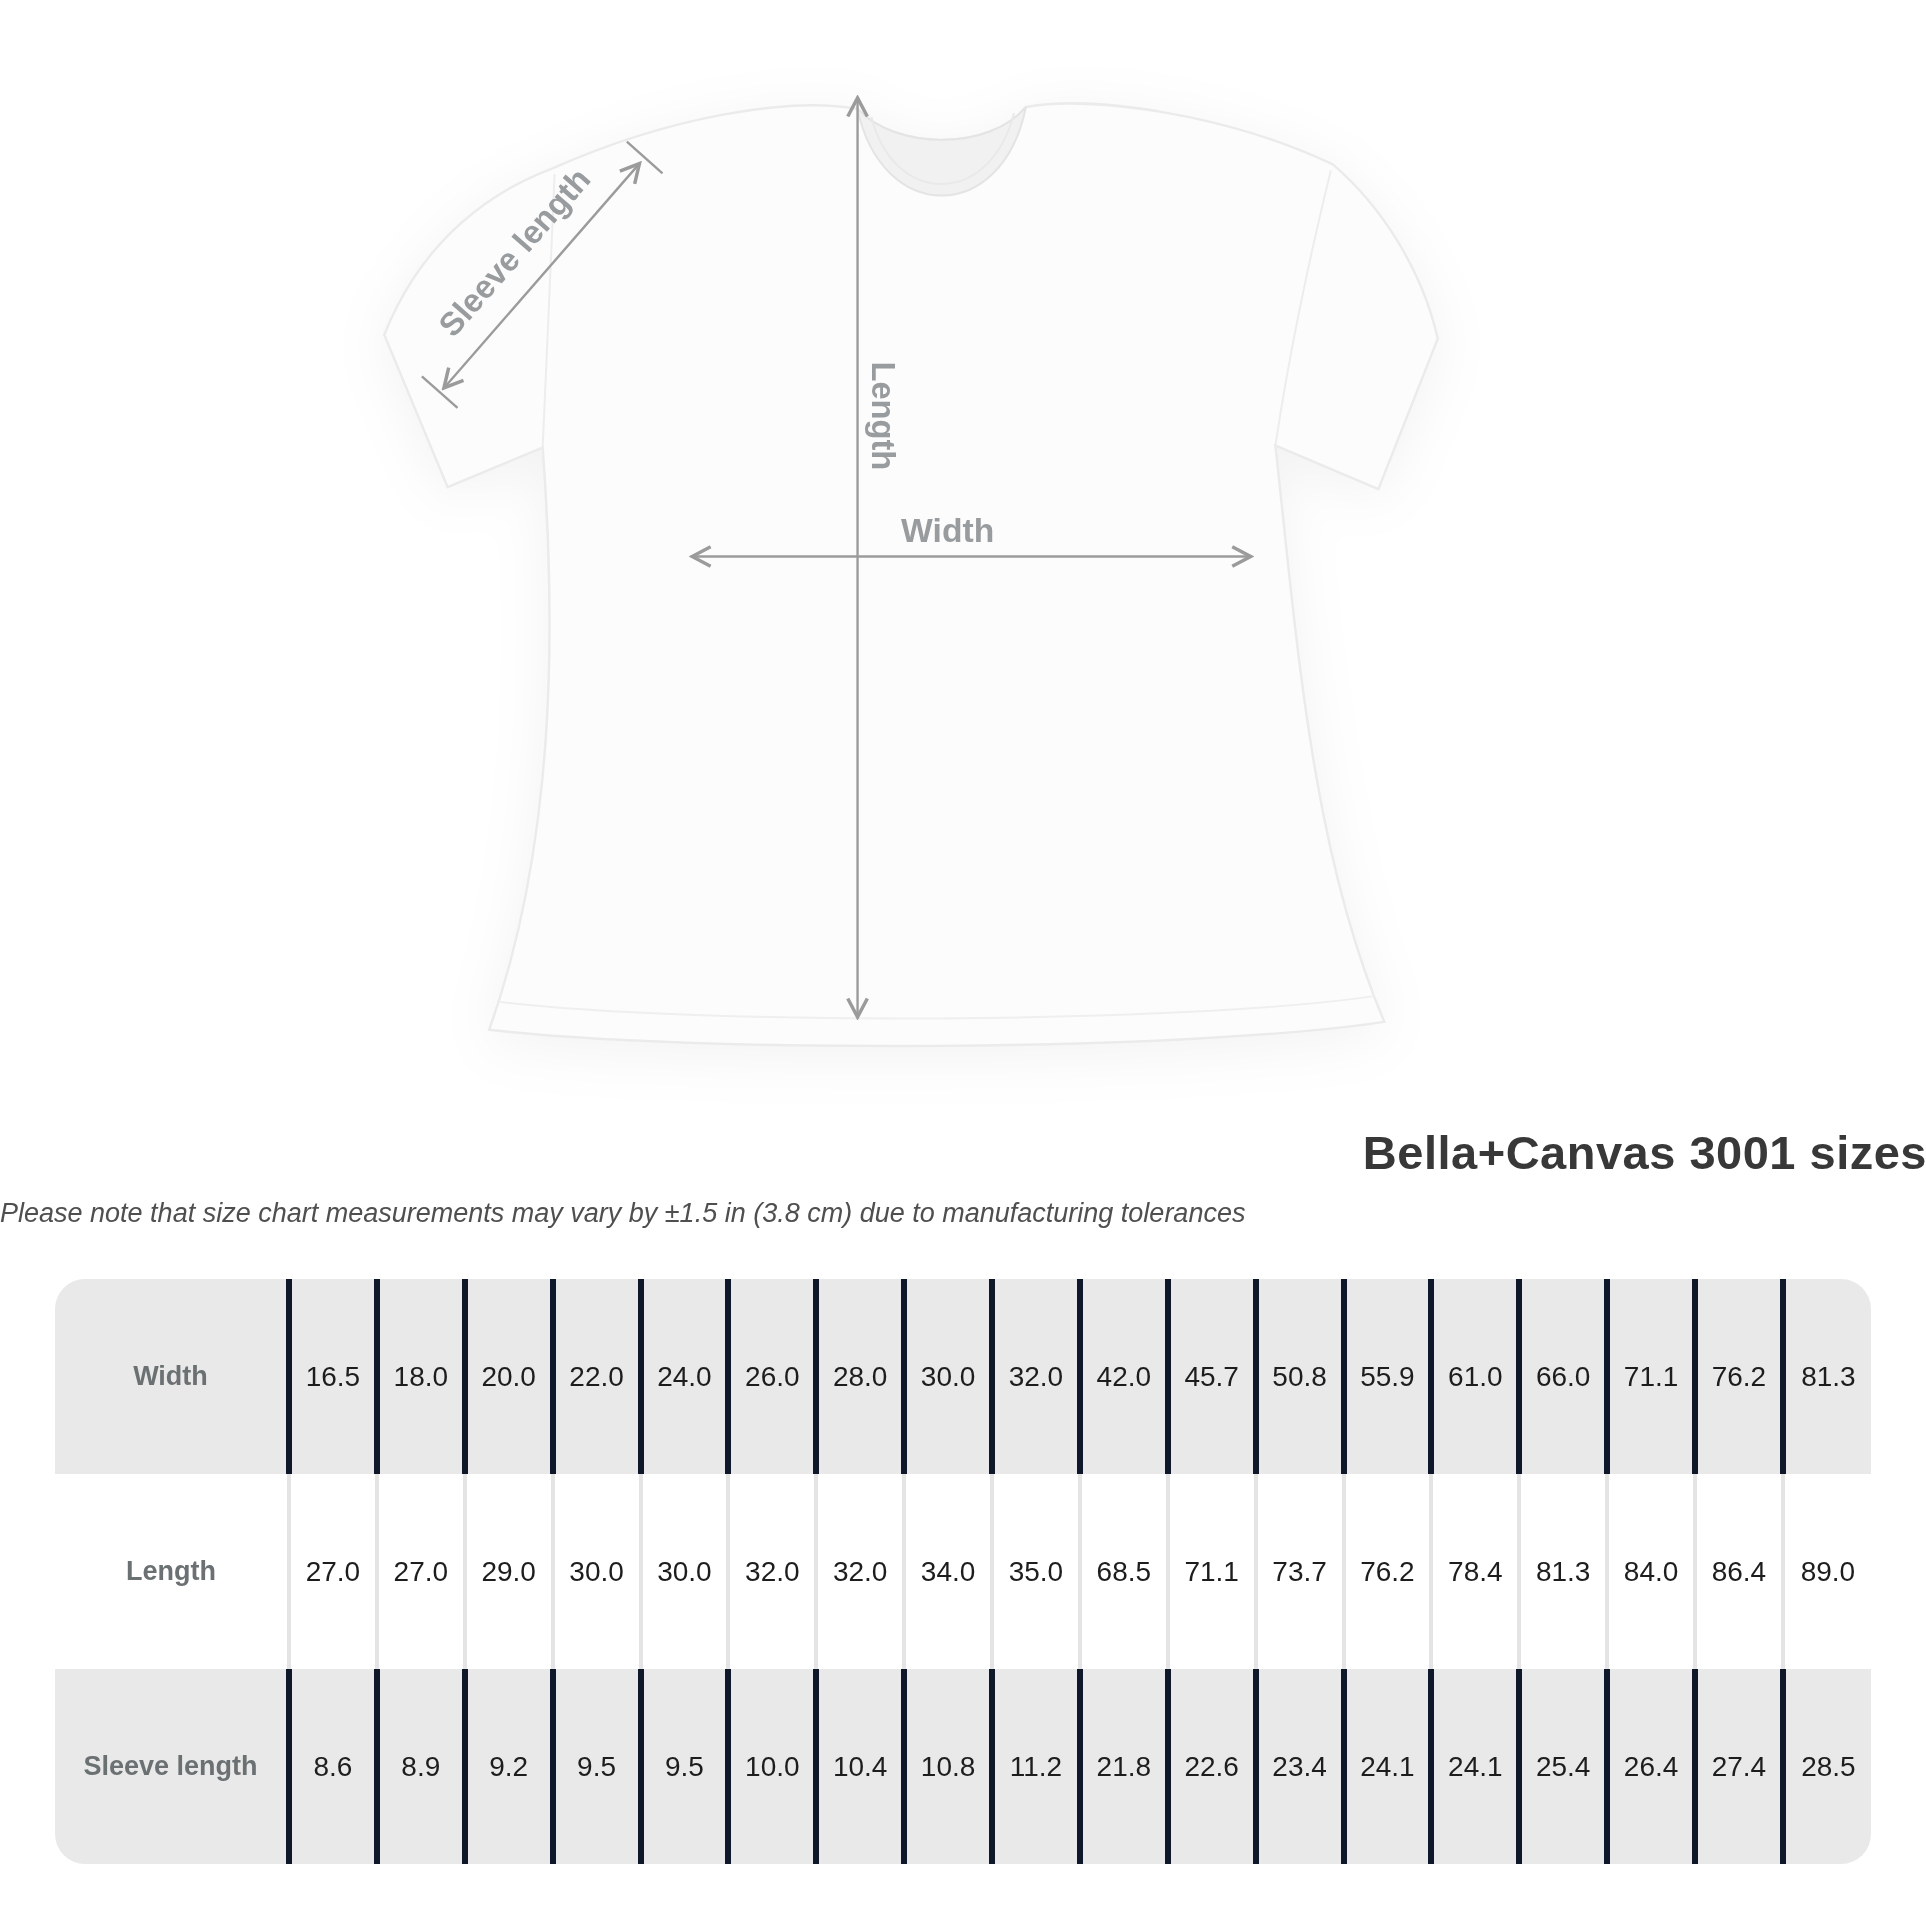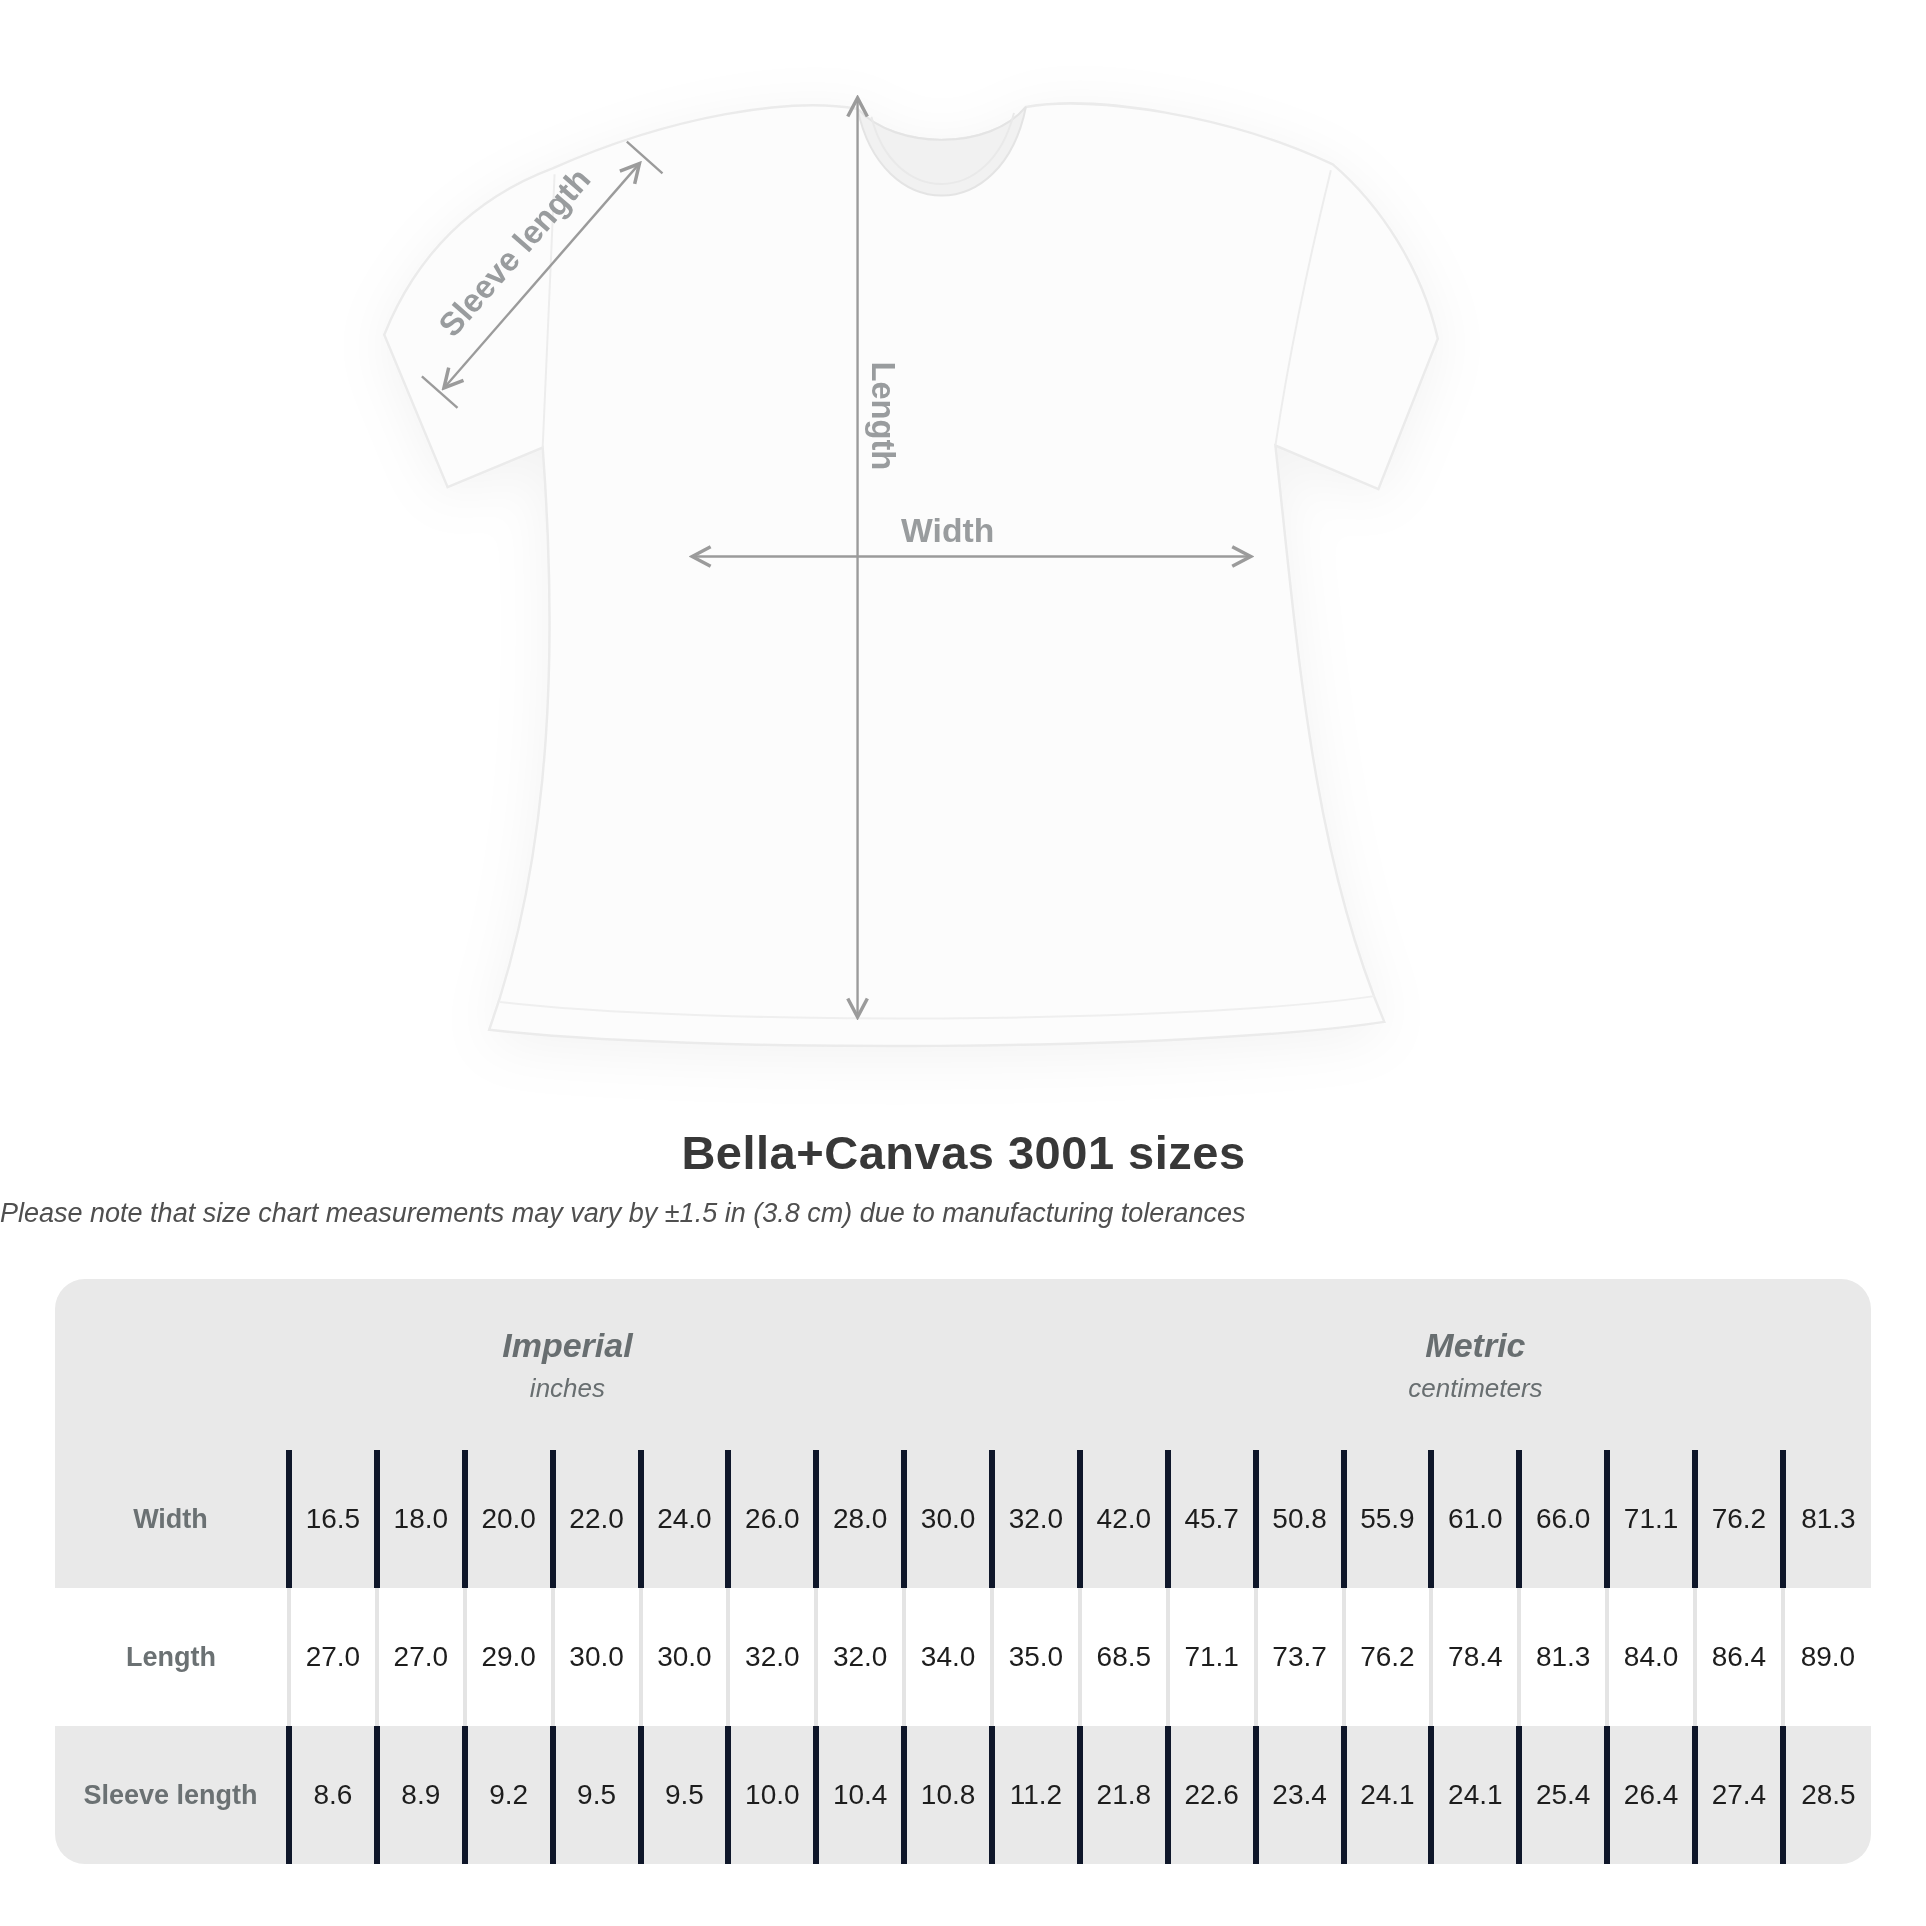--- a/index.html
+++ b/index.html
@@ -4,21 +4,21 @@
 <style>
   html,body{margin:0;padding:0;background:#fff;}
   body{width:1927px;height:1927px;position:relative;font-family:"Liberation Sans",sans-serif;overflow:hidden;}
 
   
   .shirt-area{position:absolute;left:0;top:0;width:1927px;height:1109px;}
   .shirt-area svg{position:absolute;left:0;top:0;filter:drop-shadow(0 10px 28px rgba(0,0,0,.05));}
   .dim-label{fill:#999c9e;font-weight:bold;font-family:"Liberation Sans",sans-serif;}
 
   
-  .page-title{position:absolute;left:0;top:1125px;width:100%;text-align:center;
+  .page-title{position:absolute;left:0;top:1125px;width:100%;text-align:right;
       font-size:47px;font-weight:bold;color:#383838;letter-spacing:0.5px;}
   .page-subtitle{position:absolute;left:0;top:1198px;width:100%;text-align:left;
       font-size:27px;font-style:italic;color:#4f4f4f;}
 
   
   .table-wrap{position:absolute;left:55px;top:1279px;width:1816px;height:585px;
       border-radius:30px;overflow:hidden;background:#fff;}
   table.tbl{width:100%;height:100%;table-layout:fixed;border-collapse:collapse;}
   .tbl th,.tbl td{padding:0;text-align:center;vertical-align:middle;}
   .col-size{width:234px;}
@@ -102,30 +102,20 @@
         <col>
         <col>
         <col>
         <col>
         <col>
         <col>
         <col>
     </colgroup>
 
     <tbody>
-        <tr class="group-row">
-      <th colspan="10">
-        <span class="grp-label">Imperial</span>
-        <span class="grp-unit">inches</span>
-      </th>
-      <th colspan="9">
-        <span class="grp-label">Metric</span>
-        <span class="grp-unit">centimeters</span>
-      </th>
-    </tr>
 
 
     <tr class="r-gray">
       <td class="hdr">Width</td>
       <td class="val">16.5</td>
       <td class="val">18.0</td>
       <td class="val">20.0</td>
       <td class="val">22.0</td>
       <td class="val">24.0</td>
       <td class="val">26.0</td>

